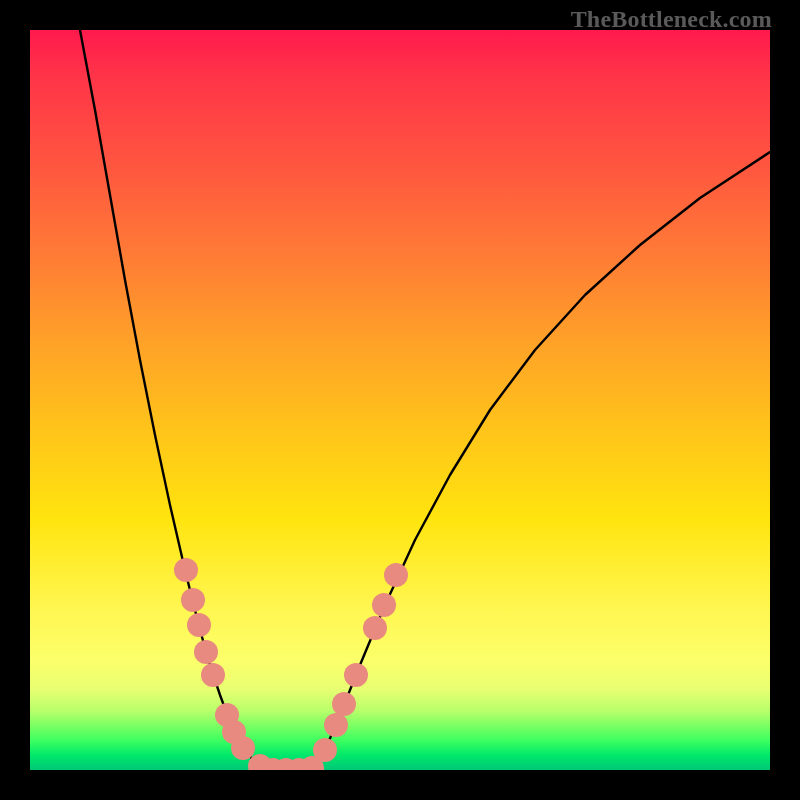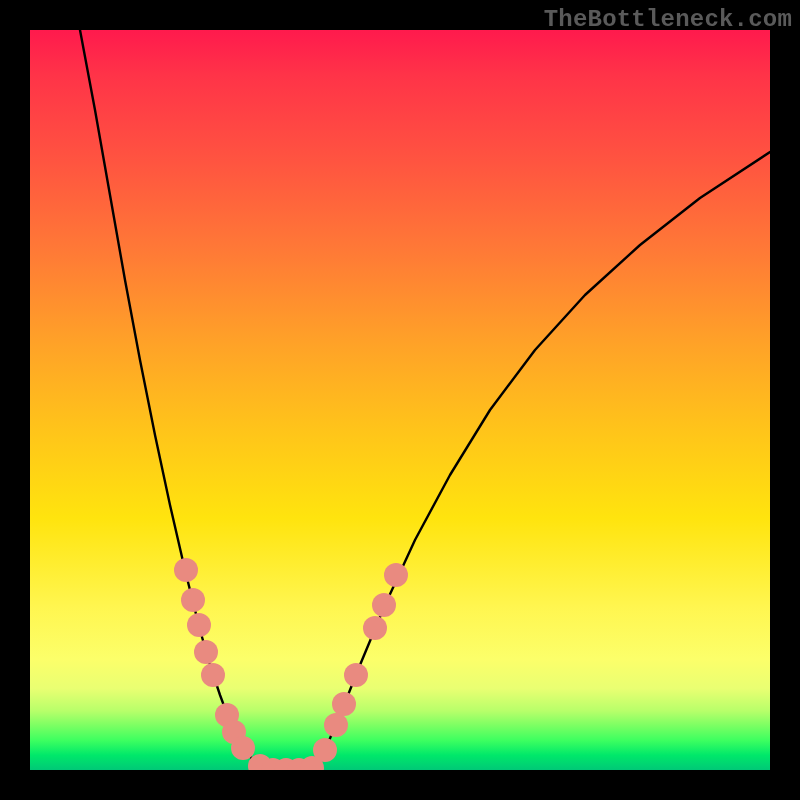--- a/index.html
+++ b/index.html
@@ -36,22 +36,22 @@
       #b8ff6a 92%,
       #7bff63 94%,
       #3dff60 96%,
       #00e86a 98%,
       #00c877 100%
     );
   }
   .watermark {
     position: absolute;
     top: 6px;
-    right: 8px;
-    font-family: Liberation Mono, monospace;
+    right: 28px;
+    font-family: Liberation Serif, serif;
     font-size: 24px;
     font-weight: 600;
     color: #5a5a5a;
     letter-spacing: 0.2px;
     user-select: none;
   }
   svg.overlay {
     position: absolute;
     inset: 0;
   }

